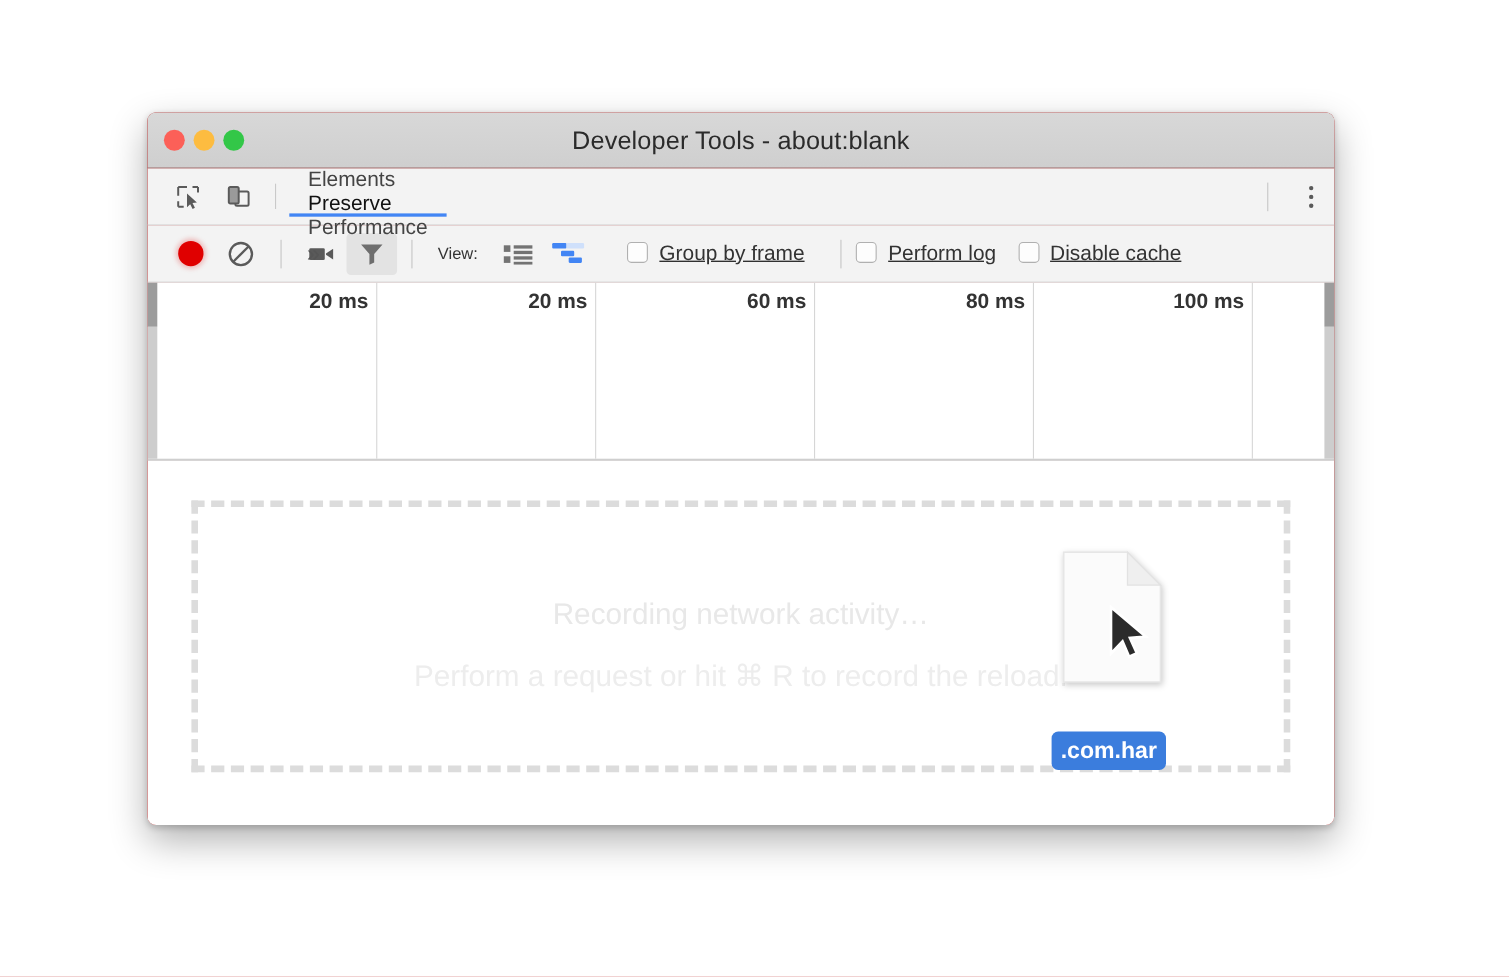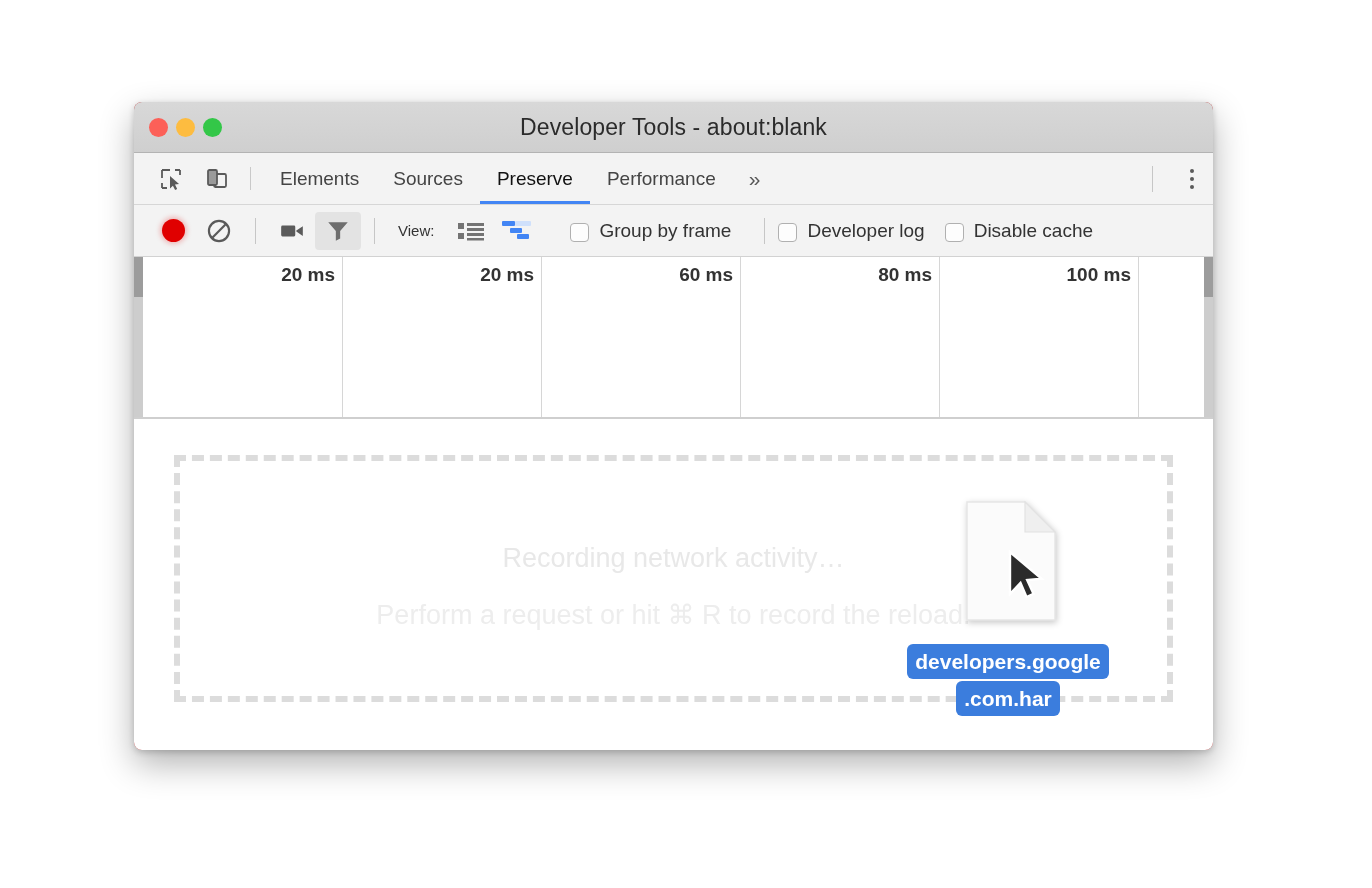--- a/index.html
+++ b/index.html
@@ -61,21 +61,21 @@
     width: 46px;
     display: flex;
     align-items: center;
     justify-content: center;
   }
   .tb-sep {
     width: 1px;
     background: #c9c9c9;
     margin: 14px 12px 14px 10px;
   }
-  .tabs { display: flex; align-items: stretch; }
+  .tabs { display: flex; align-items: stretch; flex-direction: column; }
   .tab {
     display: flex;
     align-items: center;
     padding: 0 17px;
     font-size: 19px;
     color: #444444;
     position: relative;
     white-space: nowrap;
   }
   .tab.active { color: #111111; }
@@ -119,21 +119,21 @@
     flex: none;
   }
   .tool.active { background: #e3e3e3; }
   .tool-sep { width: 1px; height: 26px; background: #c6c6c6; margin: 0 13px; flex: none; }
   .rec-dot {
     width: 23px; height: 23px; border-radius: 50%;
     background: #e00000;
     box-shadow: 0 0 5px 2px rgba(224,0,0,0.25);
   }
   .view-label { font-size: 15px; color: #333; margin: 0 14px 0 10px; flex: none; }
-  .chk-wrap { display: flex; align-items: flex-end; flex: none; }
+  .chk-wrap { display: flex; align-items: flex-start; flex: none; text-decoration: underline; }
   .chk {
     width: 19px; height: 19px;
     border: 1px solid #b0b0b0;
     border-radius: 4px;
     background: #fdfdfd;
     margin-right: 10px;
     flex: none;
   }
   .chk-label { font-size: 19px; color: #333; margin-right: 20px; white-space: nowrap; }
 
@@ -271,21 +271,20 @@
     <div class="tb-icon">
       <svg width="24" height="24" viewBox="0 0 24 24">
         <rect x="9" y="7" width="12" height="13" rx="1.4" fill="none" stroke="#5a5a5a" stroke-width="1.8"></rect>
         <rect x="3" y="3" width="9" height="15" rx="1.4" fill="#9a9a9a" stroke="#5a5a5a" stroke-width="1.8"></rect>
       </svg>
     </div>
     <div class="tb-sep"></div>
 
     <div class="tabs">
       <div class="tab">Elements</div>
-      <div class="tab">Sources</div>
       <div class="tab active">Preserve</div>
       <div class="tab">Performance</div>
       <div class="tab overflow">»</div>
     </div>
 
     <div class="tabbar-right">
       <div class="vsep-tall"></div>
       <div class="kebab">
         <i></i>
           <i></i>
@@ -341,21 +340,21 @@
 
     <div class="tool-sep" style="visibility:hidden;width:4px"></div>
 
     <div class="chk-wrap">
       <div class="chk"></div>
       <div class="chk-label">Group by frame</div>
     </div>
     <div class="tool-sep"></div>
     <div class="chk-wrap">
       <div class="chk"></div>
-      <div class="chk-label">Developer log</div>
+      <div class="chk-label">Perform log</div>
     </div>
     <div class="chk-wrap">
       <div class="chk"></div>
       <div class="chk-label">Disable cache</div>
     </div>
   </div>
 
   <div class="ruler-area">
     <div class="rail-left"></div>
     <div class="rail-right"></div>
@@ -386,17 +385,17 @@
 
   <div class="drag-file">
     <svg width="92" height="122" viewBox="0 0 92 122">
       <path d="M2 2 h58 l30 30 v88 h-88 z" fill="#fbfbfb" stroke="#e6e6e6" stroke-width="1.5"></path>
       <path d="M60 2 l30 30 h-30 z" fill="#efefef" stroke="#e2e2e2" stroke-width="1.2"></path>
       <path d="M45 52 l0 42 10.5 -11 6 14 7 -3.2 -6.3 -13.8 14.5 -1.2 z" fill="#2b2b2b" stroke="#ffffff" stroke-width="2.4"></path>
     </svg>
   </div>
 
   <div class="drag-label">
-    <span>developers.google</span><br>
+    <br>
     <span>.com.har</span>
   </div>
 
 </div>
 
 </body></html>

